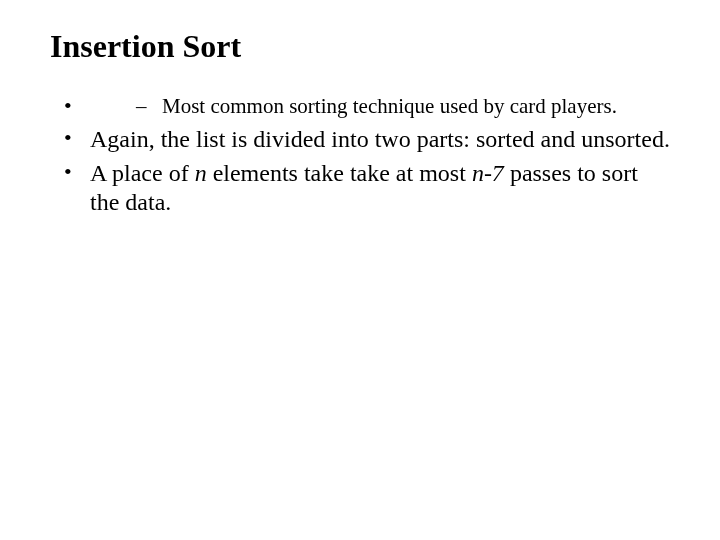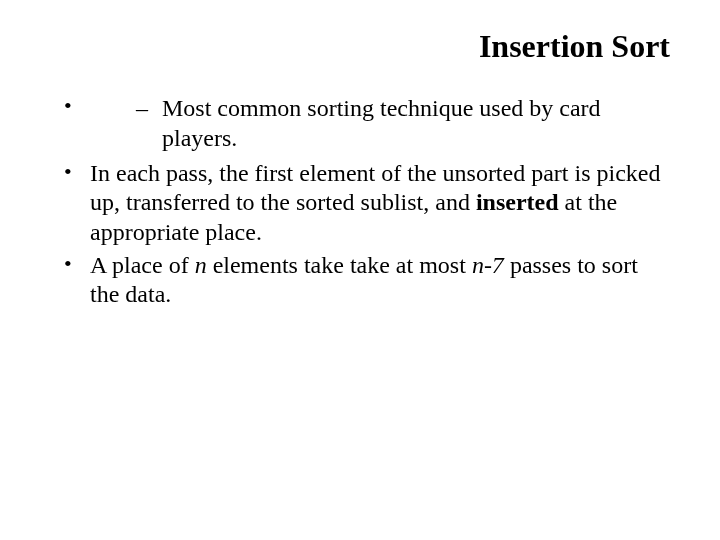--- a/index.html
+++ b/index.html
@@ -5,21 +5,21 @@
   * { margin: 0; padding: 0; box-sizing: border-box; }
   body {
     width: 720px;
     height: 540px;
     background: #ffffff;
     font-family: "Times New Roman", Times, serif;
     color: #000000;
     padding: 28px 50px 0 50px;
   }
   .title {
-    text-align: right;
+    text-align: left;
     font-size: 32px;
     font-weight: bold;
     margin-bottom: 28px;
   }
   ul.level1 {
     list-style: none;
     padding-left: 0;
   }
   ul.level1 > li {
     font-size: 24px;
@@ -35,21 +35,21 @@
     top: 0;
     font-size: 22px;
   }
   ul.level2 {
     list-style: none;
     padding-left: 0;
     margin-top: 2px;
     margin-bottom: 6px;
   }
   ul.level2 > li {
-    font-size: 24px;
+    font-size: 21px;
     line-height: 1.25;
     padding-left: 72px;
     position: relative;
   }
   ul.level2 > li::before {
     content: "–";
     position: absolute;
     left: 46px;
     top: 0;
   }
@@ -63,18 +63,18 @@
 
 <ul class="level1">
   <li>
     <ul class="level2">
       <li>
         <span>Most common sorting technique used by card players.</span>
       </li>
     </ul>
   </li>
   <li>
-    <span>In each pass, the first element of the unsorted part is picked up, transferred to the sorted sublist, and </span><span class="bold">inserted</span><span> at the appropriate place.</span>
+    <span>Again, the list is divided into two parts: sorted and unsorted.</span>
   </li>
   <li>
     <span>A place of </span><span class="italic">n</span><span> elements take take at most </span><span class="italic">n-7</span><span> passes to sort the data.</span>
   </li>
 </ul>
 
 </body></html>

